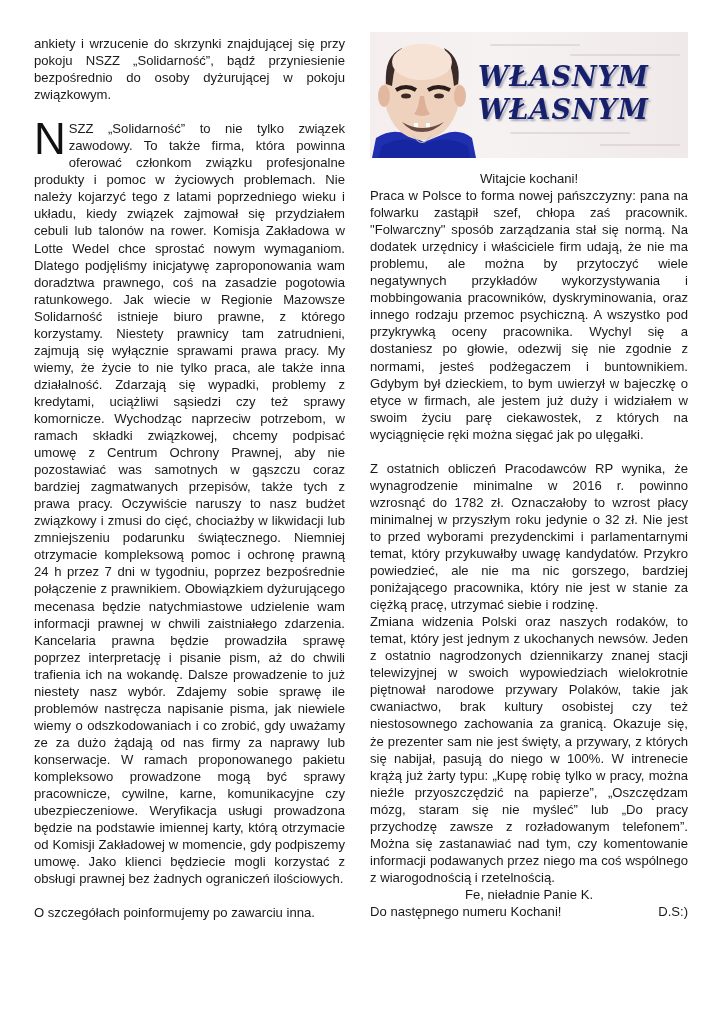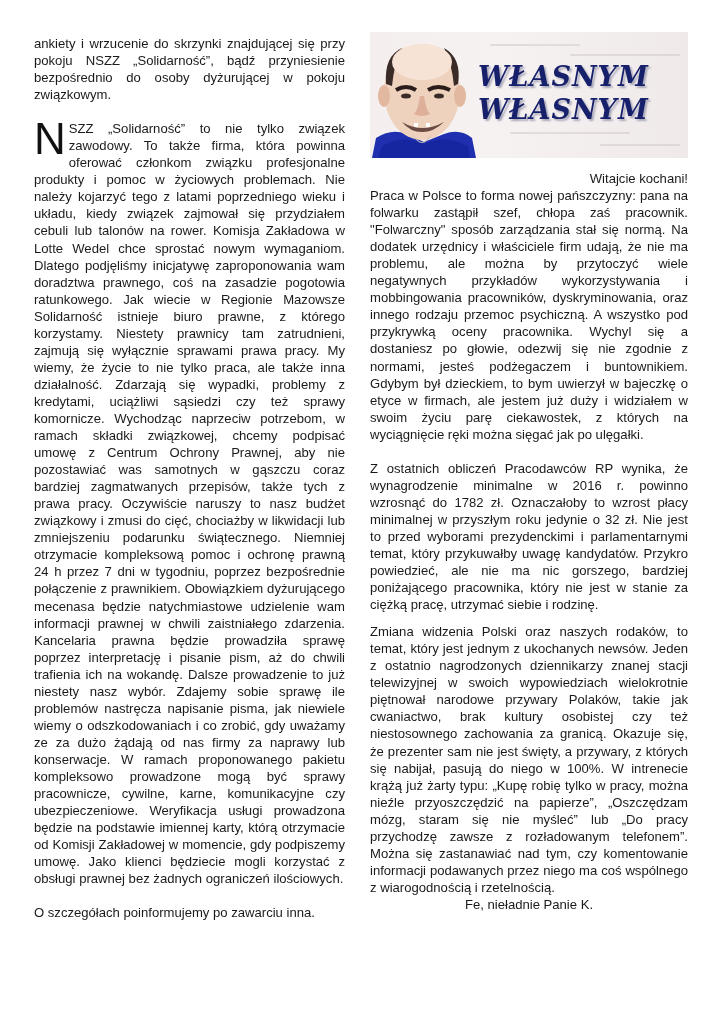--- a/index.html
+++ b/index.html
@@ -3,21 +3,21 @@
 <meta charset="utf-8">
 <style>
   html, body { margin: 0; padding: 0; background: #ffffff; }
   body { width: 724px; height: 1024px; position: relative; overflow: hidden;
          font-family: "Liberation Sans", "DejaVu Sans", sans-serif; color: #1a1a1a; }
   .col { position: absolute; font-size: 13.1px; line-height: 17.05px; text-align: justify; }
   .col-left { left: 34px; top: 35px; width: 311px; }
   .col-right { left: 370px; top: 170px; width: 318px; }
   .para { margin: 0; }
   .gap { margin-top: 17px; }
-  .gap-s { margin-top: 10px; }
+  .gap-s { }
   .dropcap { float: left; font-size: 44px; line-height: 34px; margin: 2px 3px 0 0; color: #111; }
   .signoff { display: flex; justify-content: space-between; text-align: left; }
   .banner { position: absolute; left: 370px; top: 32px; width: 318px; height: 126px;
             background: linear-gradient(90deg, #f4eeee 0%, #f7f2f2 40%, #efe9ea 100%); overflow: hidden; }
   .banner .streak { position: absolute; height: 2px; background: rgba(210,200,205,0.55); border-radius: 2px; }
   .banner-title { position: absolute; left: 108px; top: 28px; font-family: "DejaVu Serif", serif;
                   font-style: italic; font-weight: bold; font-size: 27px; line-height: 33px; color: #17206b;
                   letter-spacing: 1px; text-shadow: 2px 2px 2px #a8a8b8; }
   .caricature { position: absolute; left: 2px; top: 2px; width: 104px; height: 124px; }
 </style>
@@ -56,18 +56,22 @@
     <rect x="54" y="89" width="4" height="4" fill="#fff"></rect>
     <path d="M40 100 Q50 118 60 100 Q54 108 50 108 Q46 108 40 100 Z" fill="#bfb6b0"></path>
   </svg>
   <div class="banner-title">
     <div>WŁASNYM</div>
     <div>WŁASNYM</div>
   </div>
 </div>
 
 <div class="col col-right">
-  <p class="para" style="text-align:right;">Witajcie kochani!</p>
+  <p class="para" style="text-align:center;">Witajcie kochani!</p>
   <p class="para">Praca w Polsce to forma nowej pańszczyzny: pana na folwarku zastąpił szef, chłopa zaś pracownik. "Folwarczny" sposób zarządzania stał się normą. Na dodatek urzędnicy i właściciele firm udają, że nie ma problemu, ale można by przytoczyć wiele negatywnych przykładów wykorzystywania i mobbingowania pracowników, dyskryminowania, oraz innego rodzaju przemoc psychiczną. A wszystko pod przykrywką oceny pracownika. Wychyl się a dostaniesz po głowie, odezwij się nie zgodnie z normami, jesteś podżegaczem i buntownikiem. Gdybym był dzieckiem, to bym uwierzył w bajeczkę o etyce w firmach, ale jestem już duży i widziałem w swoim życiu parę ciekawostek, z których na wyciągnięcie ręki można sięgać jak po ulęgałki.</p>
   <p class="para gap">Z ostatnich obliczeń Pracodawców RP wynika, że wynagrodzenie minimalne w 2016 r. powinno wzrosnąć do 1782 zł. Oznaczałoby to wzrost płacy minimalnej w przyszłym roku jedynie o 32 zł. Nie jest to przed wyborami prezydenckimi i parlamentarnymi temat, który przykuwałby uwagę kandydatów. Przykro powiedzieć, ale nie ma nic gorszego, bardziej poniżającego pracownika, który nie jest w stanie za ciężką pracę, utrzymać siebie i rodzinę.</p>
   <p class="para gap-s">Zmiana widzenia Polski oraz naszych rodaków, to temat, który jest jednym z ukochanych newsów. Jeden z ostatnio nagrodzonych dziennikarzy znanej stacji telewizyjnej w swoich wypowiedziach wielokrotnie piętnował narodowe przywary Polaków, takie jak cwaniactwo, brak kultury osobistej czy też niestosownego zachowania za granicą. Okazuje się, że prezenter sam nie jest święty, a przywary, z których się nabijał, pasują do niego w 100%. W intrenecie krążą już żarty typu: „Kupę robię tylko w pracy, można nieźle przyoszczędzić na papierze”, „Oszczędzam mózg, staram się nie myśleć” lub „Do pracy przychodzę zawsze z rozładowanym telefonem”. Można się zastanawiać nad tym, czy komentowanie informacji podawanych przez niego ma coś wspólnego z wiarogodnością i rzetelnością.</p>
   <p class="para" style="text-align:center;">Fe, nieładnie Panie K.</p>
+  <div class="signoff">
+    <span>Do następnego numeru Kochani!</span>
+    <span>D.S:)</span>
+  </div>
 </div>
 
 </body></html>

